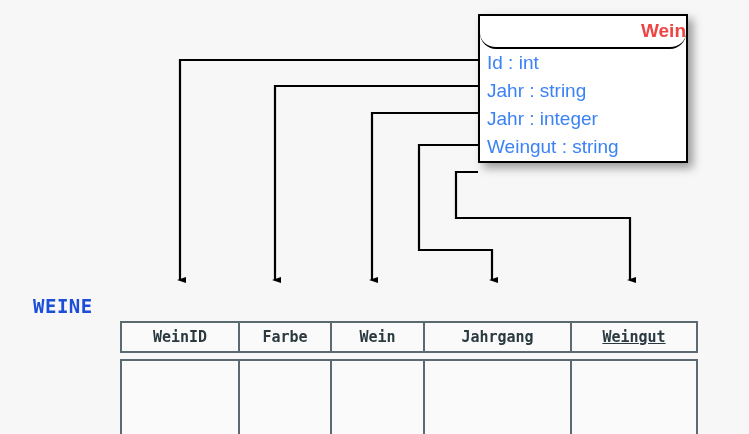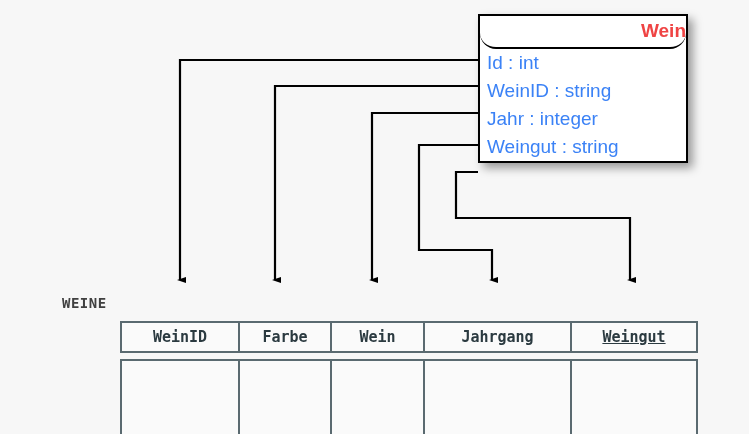--- a/index.html
+++ b/index.html
@@ -62,26 +62,26 @@
     left: 0;
     top: 0;
     width: 749px;
     height: 434px;
     z-index: 2;
   }
 
   
   #table-label {
     position: absolute;
-    left: 62px;
+    left: 33px;
     top: 295px;
     font-family: "DejaVu Sans Mono", monospace;
     font-weight: bold;
-    font-size: 14px;
-    color: #404040;
+    font-size: 19px;
+    color: #1d4ed8;
     letter-spacing: 0.5px;
     z-index: 4;
   }
   #rel-table {
     position: absolute;
     left: 120px;
     top: 289px;
     z-index: 4;
   }
   .rel-row {
@@ -146,21 +146,21 @@
 
     <path d="M 478 145 L 419 145 L 419 250 L 492 250 L 492 280" fill="none" stroke="#000000" stroke-width="2.2" marker-end="url(#arrowhead)"></path>
 
     <path d="M 478 172 L 456 172 L 456 218 L 630 218 L 630 280" fill="none" stroke="#000000" stroke-width="2.2" marker-end="url(#arrowhead)"></path>
   </svg>
 
   <div id="uml-box">
     <div id="uml-title">Wein</div>
     <div id="uml-attrs">
       <div class="uml-attr">Id : int</div>
-      <div class="uml-attr">WeinID : string</div>
+      <div class="uml-attr">Jahr : string</div>
       <div class="uml-attr">Jahr : integer</div>
       <div class="uml-attr">Weingut : string</div>
     </div>
   </div>
 
   <div id="table-label">WEINE</div>
 
   <div id="rel-table">
     <div class="rel-row header-row">
       <div class="rel-cell c0">WeinID</div>

